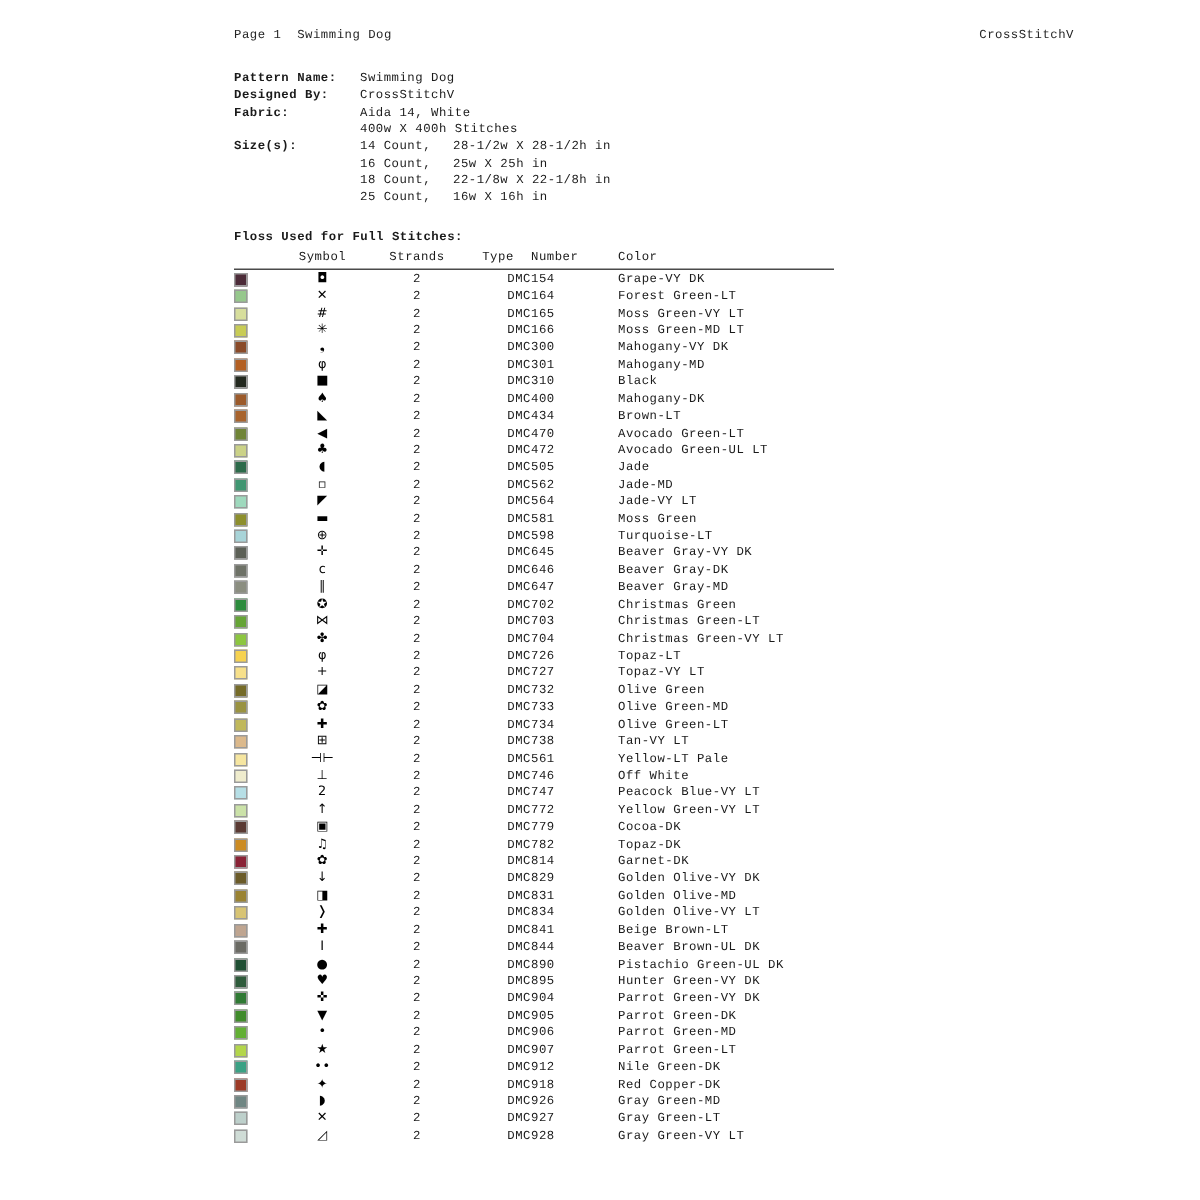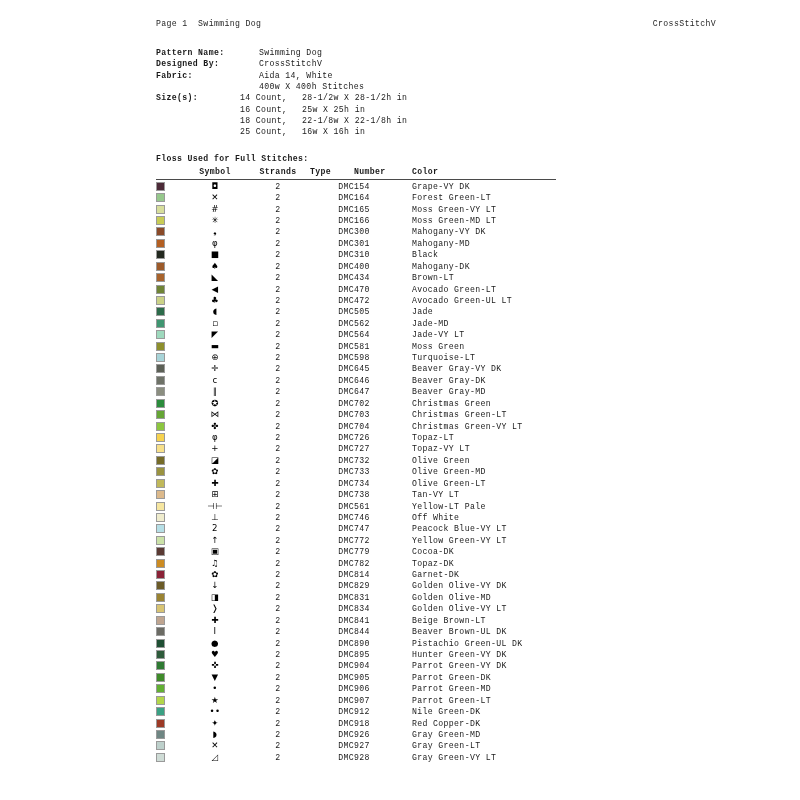--- a/index.html
+++ b/index.html
@@ -57,21 +57,21 @@
     font-weight: bold;
     white-space: pre;
     flex: 0 0 84px;
   }
   .info .v1 {
     width: 62px;
     flex: 0 0 62px;
     white-space: pre;
   }
   .info .v2 { white-space: pre; }
-  .info .val { white-space: pre; margin-left: 19px; }
+  .info .val { white-space: pre; }
 
   
   .floss-title {
     position: absolute;
     left: 140px;
     top: 154px;
     font-size: 8.2px;
     font-weight: bold;
     letter-spacing: 0.35px;
     white-space: pre;
@@ -81,21 +81,21 @@
     left: 140px;
     top: 167px;
     width: 480px;
     font-size: 8.2px;
     letter-spacing: 0.35px;
   }
   .thead {
     display: flex;
     height: 11px;
     align-items: baseline;
-    font-weight: bold;
+    font-weight: normal;
     white-space: pre;
   }
   .rule {
     width: 400px;
     height: 0;
     border-top: 1.1px solid #4a4a4a;
     margin-top: 1px;
     margin-bottom: 0.5px;
   }
   .trow {
@@ -111,21 +111,21 @@
               display: flex; align-items: center; justify-content: center; }
   .c-str    { flex: 0 0 64px; text-align: center; }
   .c-type   { flex: 0 0 44px; text-align: right; }
   .c-num    { flex: 0 0 58px; text-align: left; }
   .c-color  { flex: 1 1 auto; text-align: left; }
 
   
   .h-swatch { flex: 0 0 28px; }
   .h-sym    { flex: 0 0 62px; text-align: center; }
   .h-str    { flex: 0 0 64px; text-align: center; }
-  .h-type   { flex: 0 0 44px; text-align: left; }
+  .h-type   { flex: 0 0 44px; text-align: center; }
   .h-num    { flex: 0 0 58px; text-align: left; }
   .h-color  { flex: 1 1 auto; text-align: left; }
 
   .swatch {
     width: 9px;
     height: 9px;
     border: 0.6px solid #9a9a9a;
     box-sizing: border-box;
     display: block;
   }

